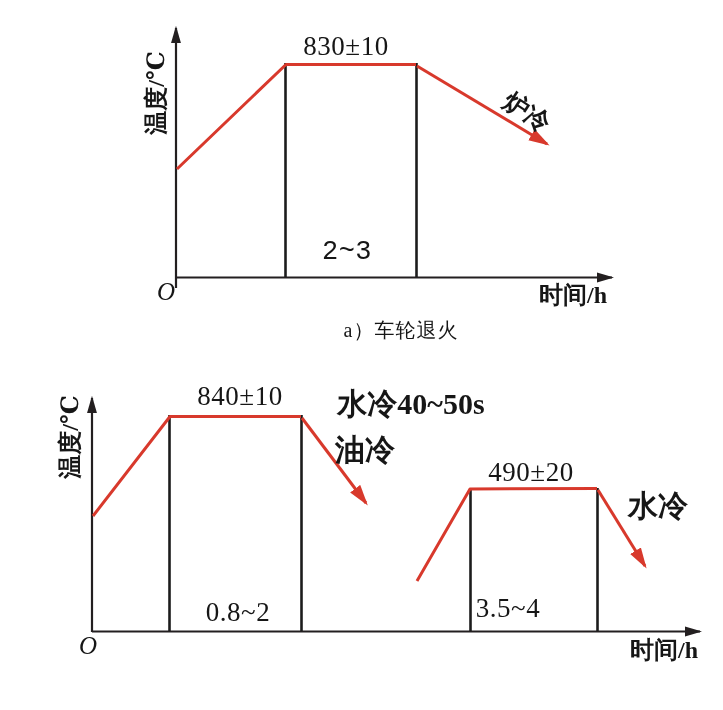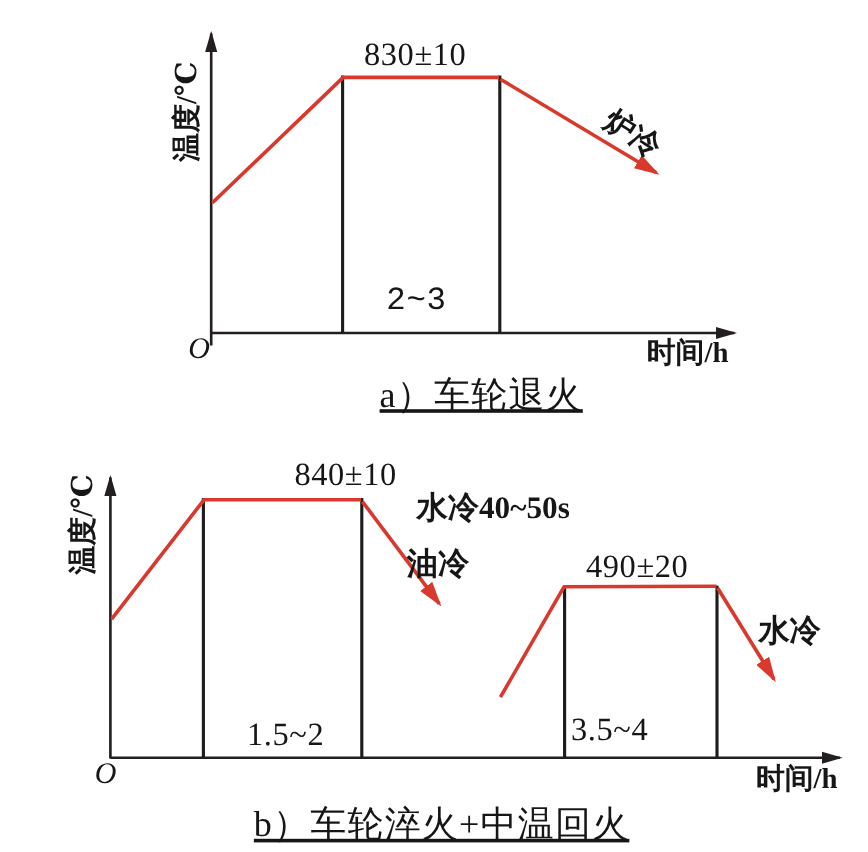--- a/index.html
+++ b/index.html
@@ -19,22 +19,22 @@
     white-space: nowrap;
     line-height: 1;
     color: #161616;
   }
   .num  { font-size: 27px; letter-spacing: 0.5px; }
   .cjk  { font-size: 24px; }
   .bold { font-weight: 700; }
   .italic { font-style: italic; font-size: 25px; }
   .rot-ccw { transform: translate(-50%, -50%) rotate(-90deg); }
   .rot-cool { transform: translate(-50%, -50%) rotate(33deg); font-size: 25px; }
-  .caption { font-size: 30px; letter-spacing: 1px; text-decoration: underline; }
-  .big { font-size: 26px; margin-top: 20px; }
+  .caption { font-size: 20px; letter-spacing: 1px; }
+  .big { font-size: 30px; }
 </style>
 </head>
 <body>
 
 <div id="stage">
 
   <svg id="plot-svg" width="723" height="710" viewBox="0 0 723 710">
     <defs>
       <marker id="arr-blk" viewBox="0 0 8 6" refX="7" refY="3" markerWidth="8" markerHeight="6" orient="auto">
         <polygon points="0,0.7 8,3 0,5.3" fill="#231f20"></polygon>
@@ -77,24 +77,23 @@
 
   <div class="lbl cjk bold rot-ccw" style="left:156px; top:93px;">温度/℃</div>
   <div class="lbl num" style="left:346px; top:46px;">830±10</div>
   <div class="lbl cjk bold rot-cool" style="left:527px; top:112px;">炉冷</div>
   <div class="lbl num" style="left:347px; top:252px;font-family:Liberation Mono, monospace;">2~3</div>
   <div class="lbl italic" style="left:166px; top:291px;">O</div>
   <div class="lbl cjk bold" style="left:573px; top:295px;">时间/h</div>
   <div class="lbl caption" style="left:401px; top:330px;">a）车轮退火</div>
 
   <div class="lbl cjk bold rot-ccw" style="left:70px; top:437px;">温度/℃</div>
-  <div class="lbl num" style="left:240px; top:396px;margin-left:48px;">840±10</div>
+  <div class="lbl num" style="left:240px; top:396px;">840±10</div>
   <div class="lbl cjk big bold" style="left:411px; top:404px;">水冷40~50s</div>
   <div class="lbl cjk big bold" style="left:365px; top:450px;">油冷</div>
   <div class="lbl num" style="left:531px; top:472px;">490±20</div>
   <div class="lbl cjk big bold" style="left:658px; top:506px;">水冷</div>
-  <div class="lbl num" style="left:238px; top:612px;">1.5~2</div>
+  <div class="lbl num" style="left:238px; top:612px;">0.8~2</div>
   <div class="lbl num" style="left:508px; top:608px;">3.5~4</div>
   <div class="lbl italic" style="left:88px; top:645px;">O</div>
   <div class="lbl cjk bold" style="left:664px; top:650px;">时间/h</div>
-  <div class="lbl caption" style="left:368px; top:688px;">b）车轮淬火+中温回火</div>
 
 </div>
 
 </body></html>

